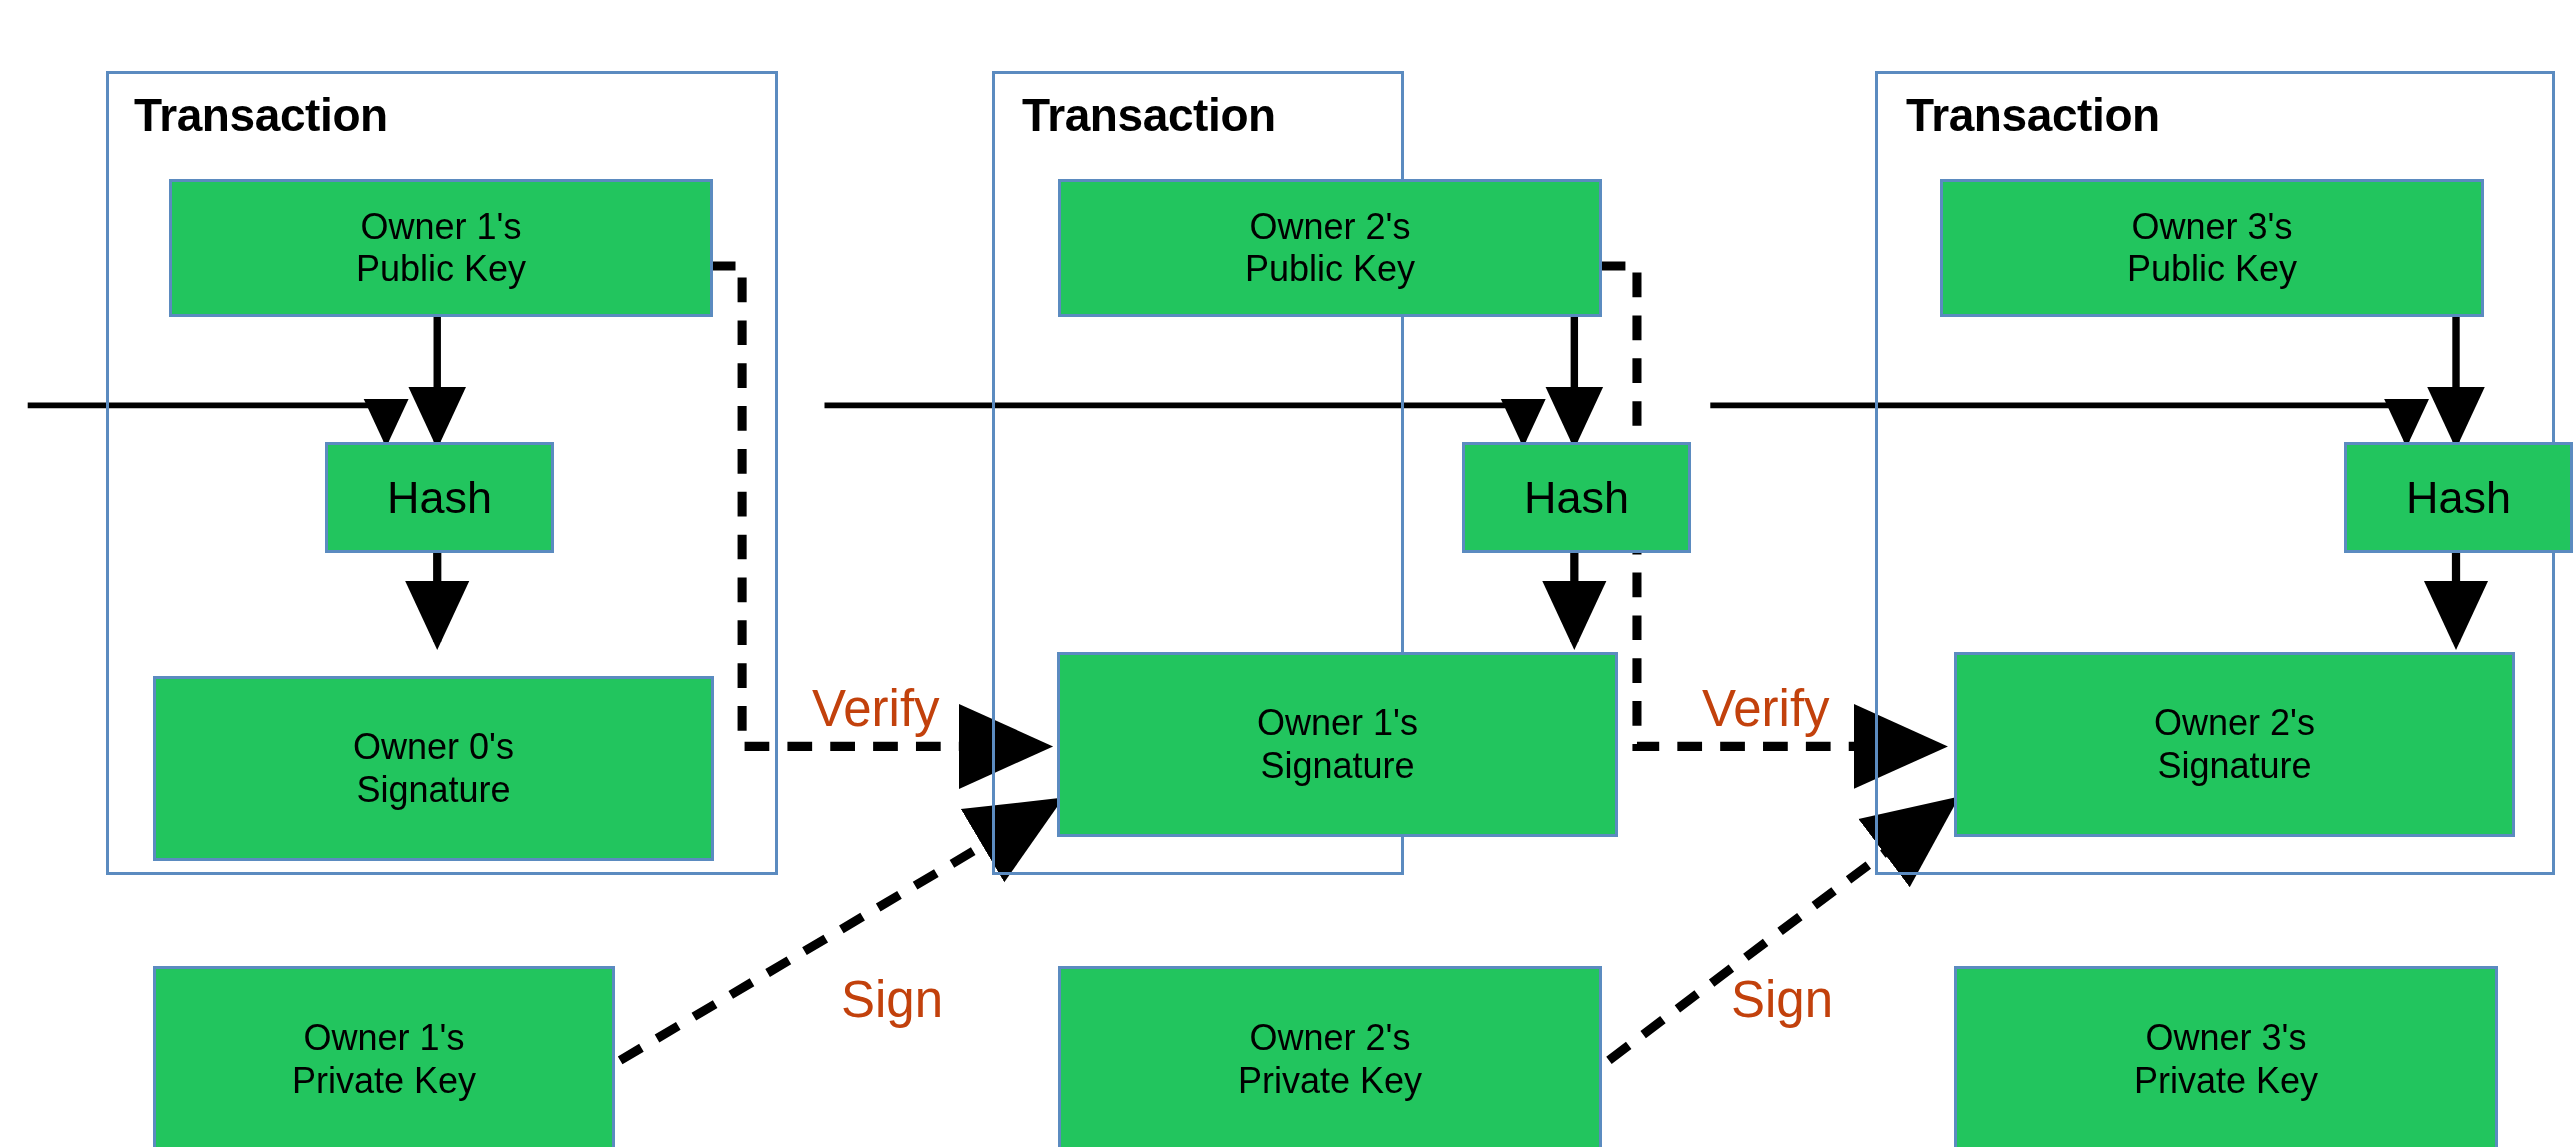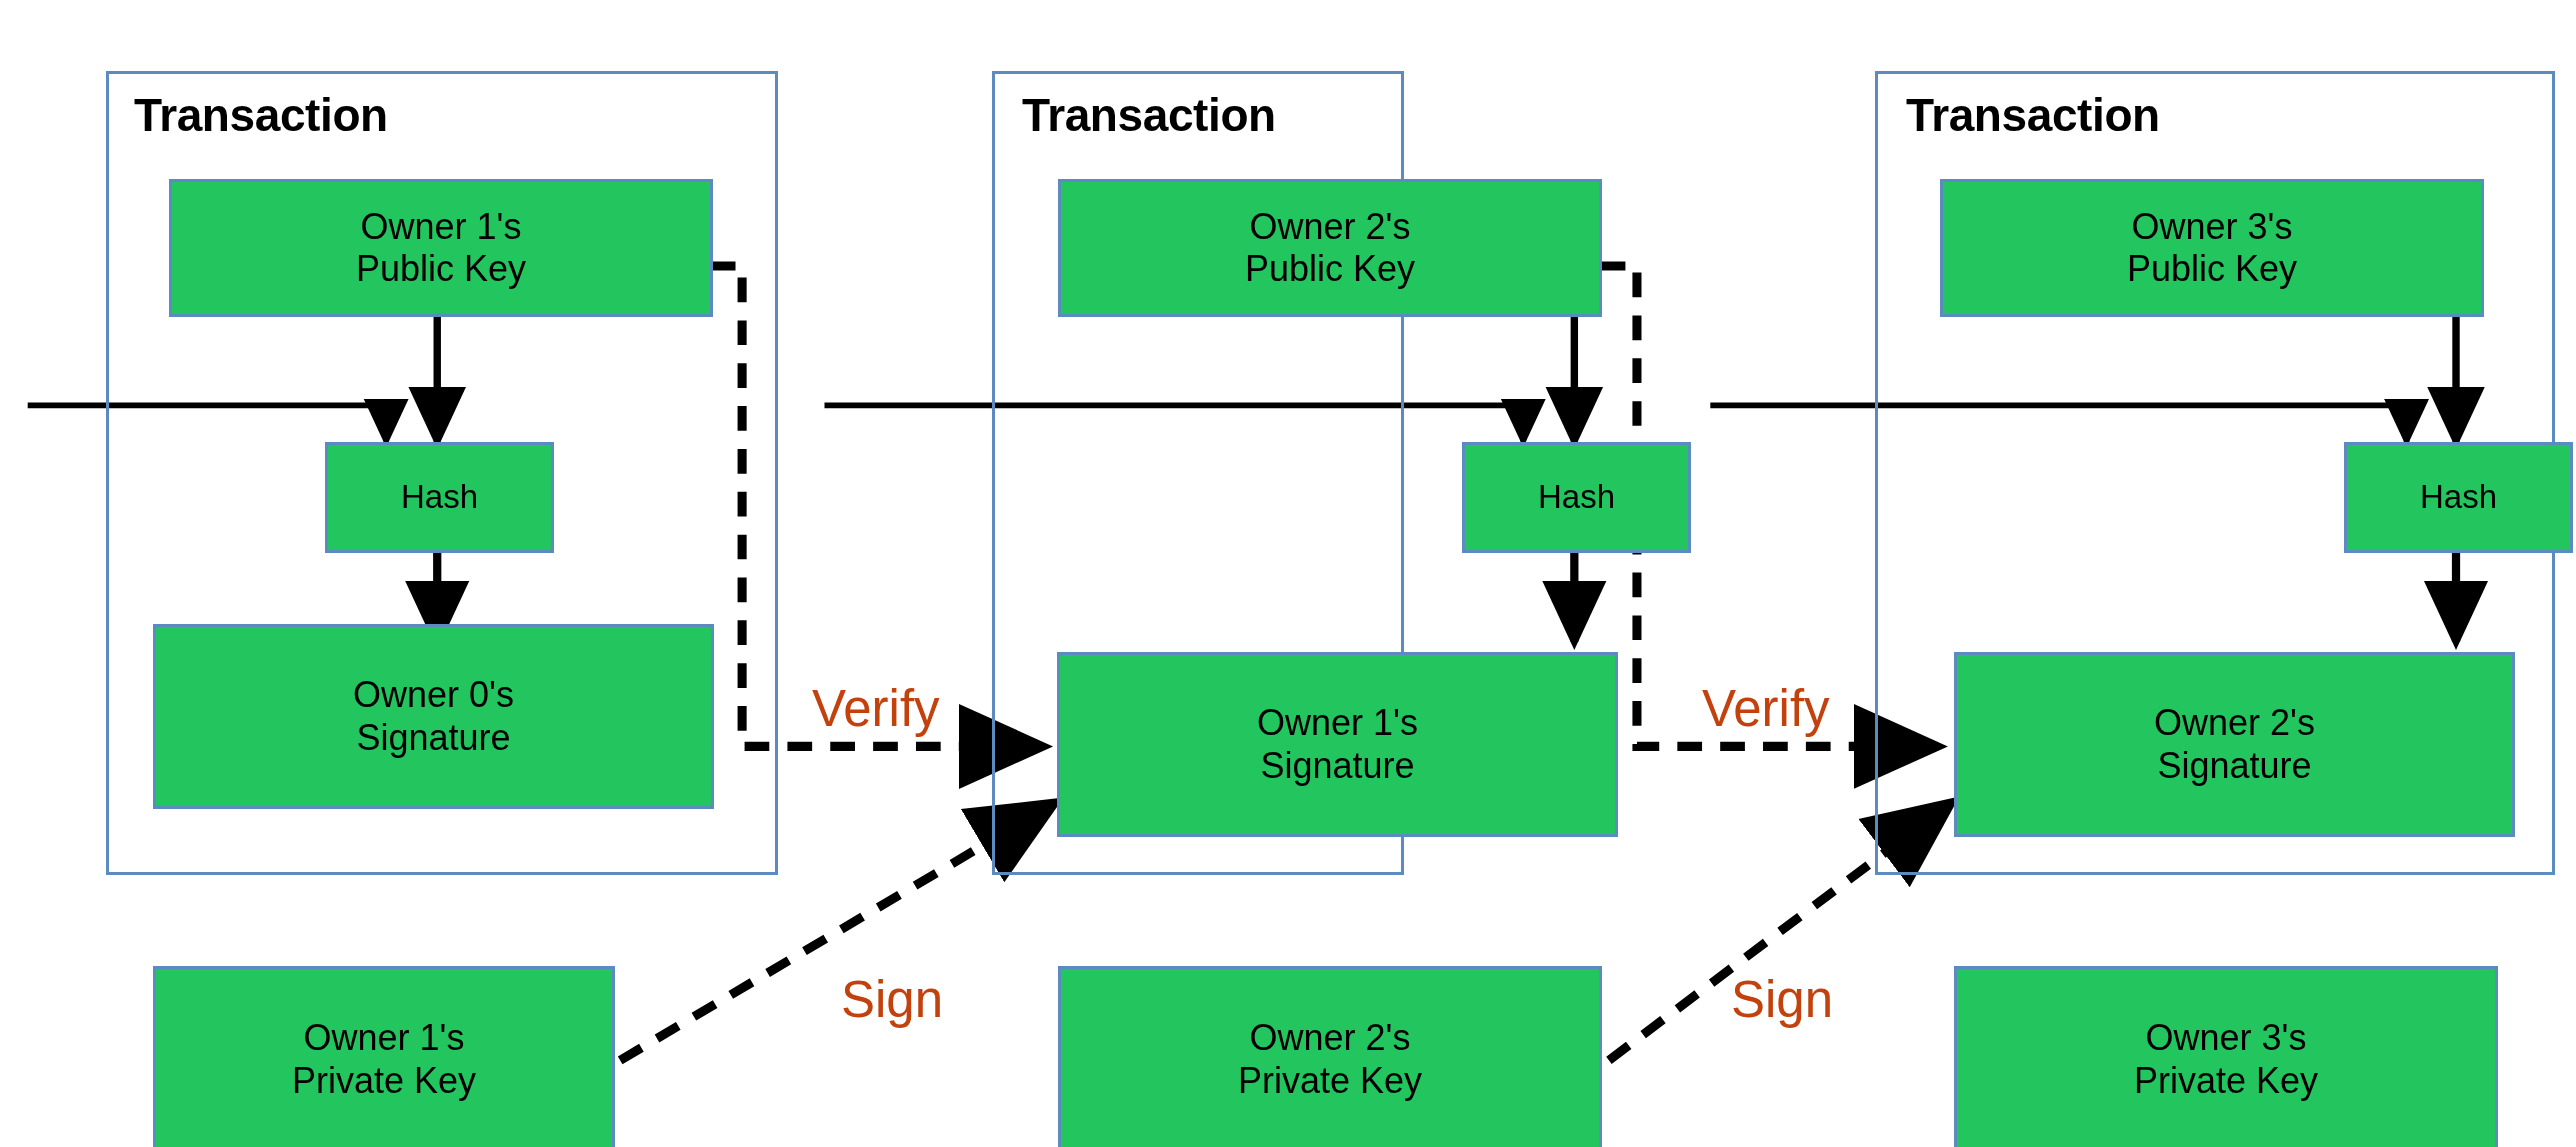--- a/index.html
+++ b/index.html
@@ -50,21 +50,21 @@
     justify-content: center;
     text-align: center;
     color: #000000;
   }
   .node-box .node-label {
     font-size: 36px;
     line-height: 1.18;
     white-space: pre-line;
   }
   .node-box.hash-box .node-label {
-    font-size: 33px;
+    font-size: 45px;
   }
   .edge-label {
     position: absolute;
     font-size: 51px;
     line-height: 1;
     color: #c2410c;
     white-space: nowrap;
     text-align: right;
   }
 </style>
@@ -112,21 +112,21 @@
 
   <div class="tx-frame" style="left:106px; top:39px; width:672px; height:804px;"></div>
   <div class="tx-title" style="left:134px; top:60px;">Transaction</div>
   <div class="node-box public-key-box" style="left:169px; top:147px; width:544px; height:138px;">
     <span class="node-label">Owner 1's
 Public Key</span>
   </div>
   <div class="node-box hash-box" style="left:325px; top:410px; width:229px; height:111px;">
     <span class="node-label">Hash</span>
   </div>
-  <div class="node-box signature-box" style="left:153px; top:592px; width:561px; height:185px;">
+  <div class="node-box signature-box" style="left:153px; top:644px; width:561px; height:185px;">
     <span class="node-label">Owner 0's
 Signature</span>
   </div>
   <div class="node-box private-key-box" style="left:153px; top:934px; width:462px; height:187px;">
     <span class="node-label">Owner 1's
 Private Key</span>
   </div>
 
   <div class="tx-frame" style="left:992px; top:39px; width:412px; height:804px;"></div>
   <div class="tx-title" style="left:1022px; top:60px;">Transaction</div>

